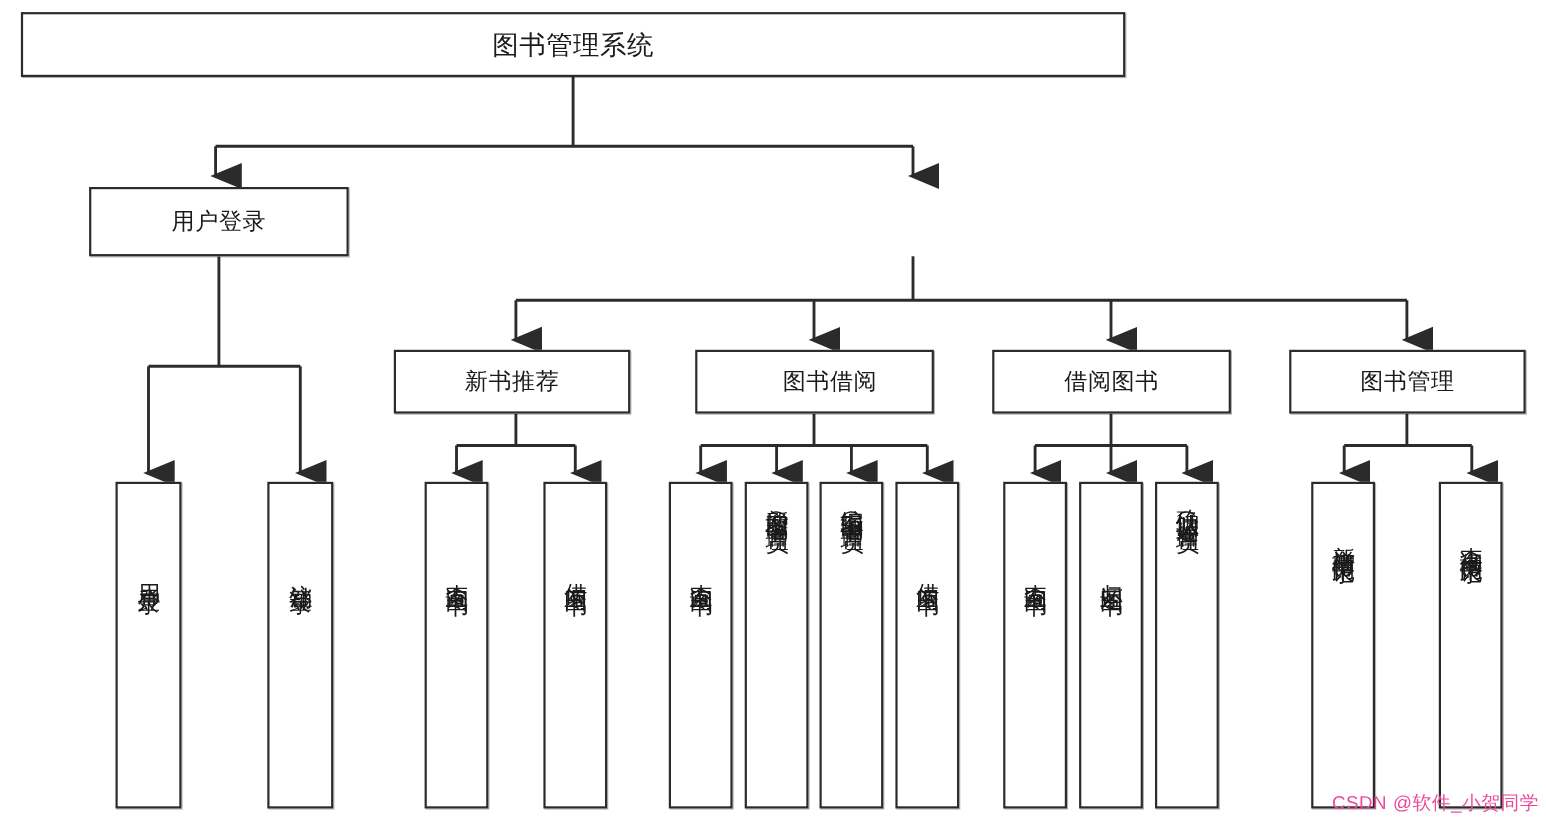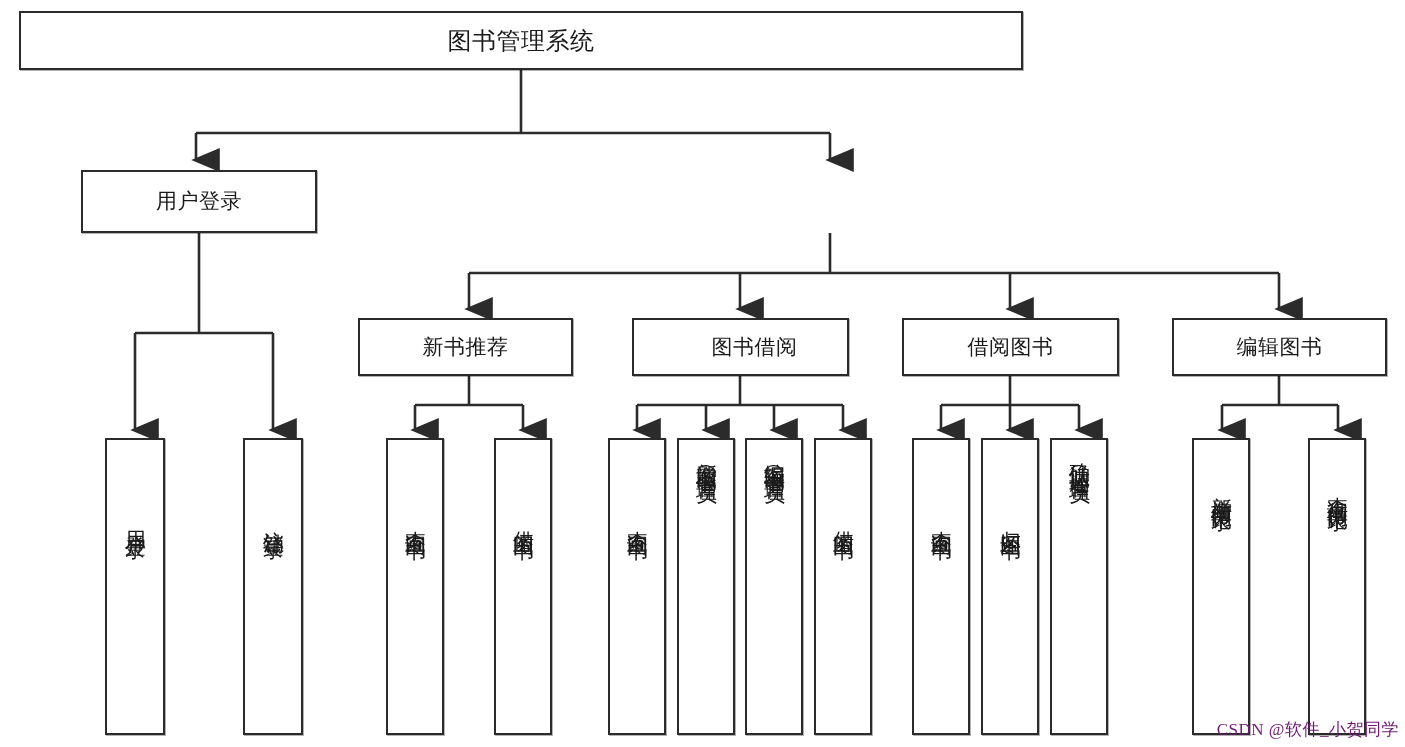--- a/index.html
+++ b/index.html
@@ -60,24 +60,24 @@
     font-size: 21px;
     line-height: 1.0;
     letter-spacing: 3px;
     white-space: nowrap;
   }
   .watermark {
     position: absolute;
     right: 6px;
     bottom: 6px;
     font-size: 17px;
-    color: #701a75;
+    color: #ec4899;
     letter-spacing: 0.5px;
     white-space: nowrap;
-    font-family: Liberation Serif, serif;
+    font-family: Liberation Sans, sans-serif;
   }
 </style>
 </head>
 <body>
 
 <div id="canvas">
 
   <svg class="wires" viewBox="0 0 1405 747">
     <defs>
       <marker id="arrow" viewBox="0 0 12 12" refX="6" refY="10" markerWidth="11" markerHeight="11" orient="auto-start-reverse">
@@ -139,21 +139,21 @@
   <div class="node horiz" style="left:358px; top:318px; width:215px; height:58px;">
     <span class="lbl">新书推荐</span>
   </div>
   <div class="node horiz" style="left:632px; top:318px; width:217px; height:58px;padding-left:28px;">
     <span class="lbl">图书借阅</span>
   </div>
   <div class="node horiz" style="left:902px; top:318px; width:217px; height:58px;">
     <span class="lbl">借阅图书</span>
   </div>
   <div class="node horiz" style="left:1172px; top:318px; width:215px; height:58px;">
-    <span class="lbl">编辑图书</span>
+    <span class="lbl">图书管理</span>
   </div>
 
   <div class="node vert" style="left:105px; top:438px; width:60px; height:297px; padding-top:74px;">
     <span class="lbl">用户登录</span>
   </div>
   <div class="node vert" style="left:243px; top:438px; width:60px; height:297px; padding-top:74px;">
     <span class="lbl">注销登录</span>
   </div>
 
   <div class="node vert" style="left:386px; top:438px; width:58px; height:297px; padding-top:74px;">

